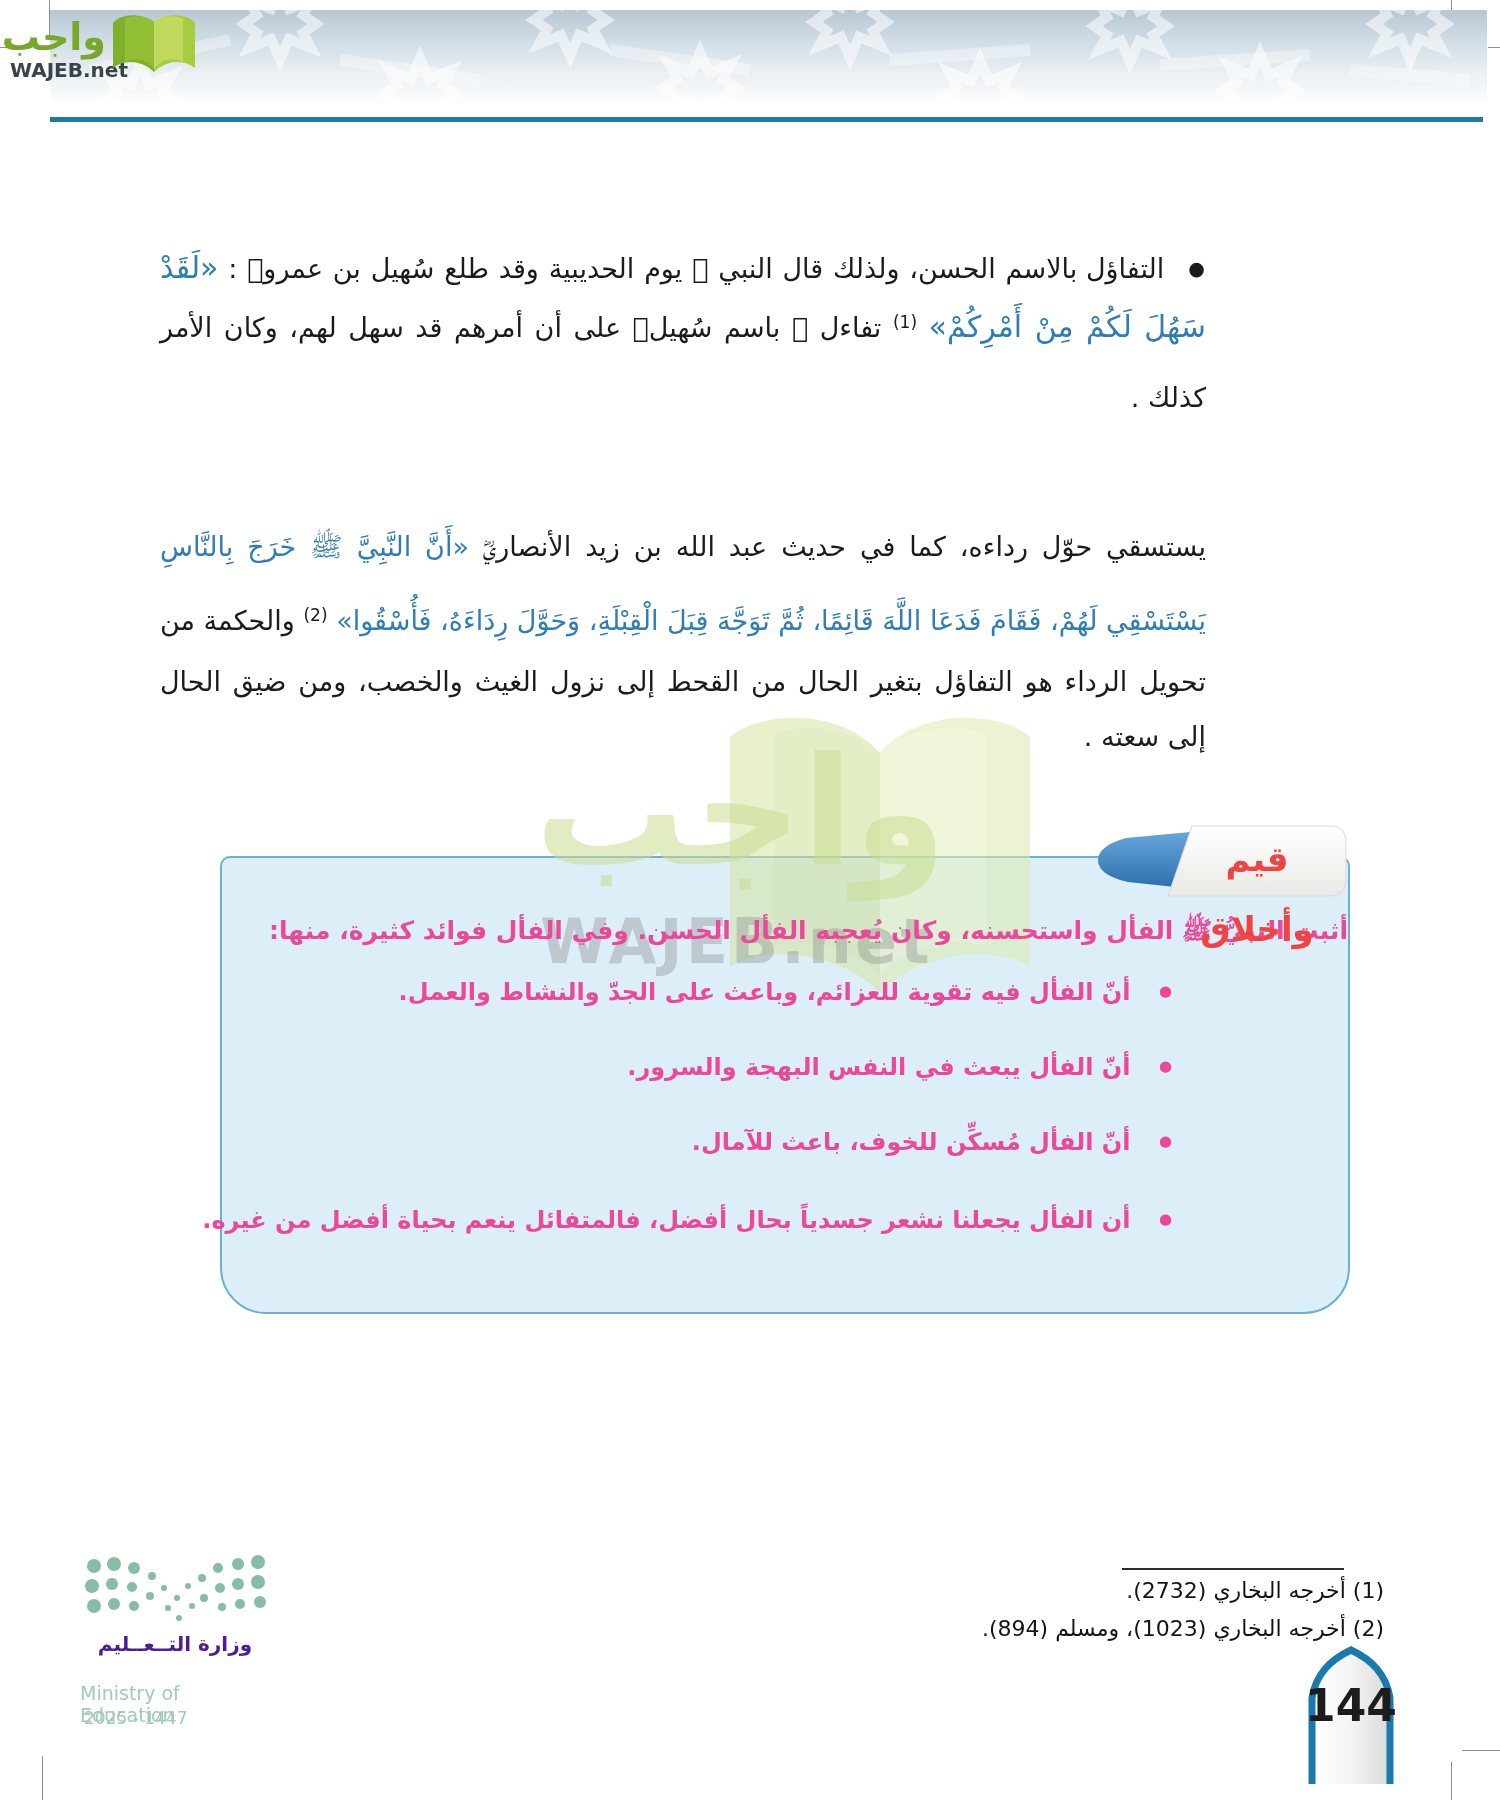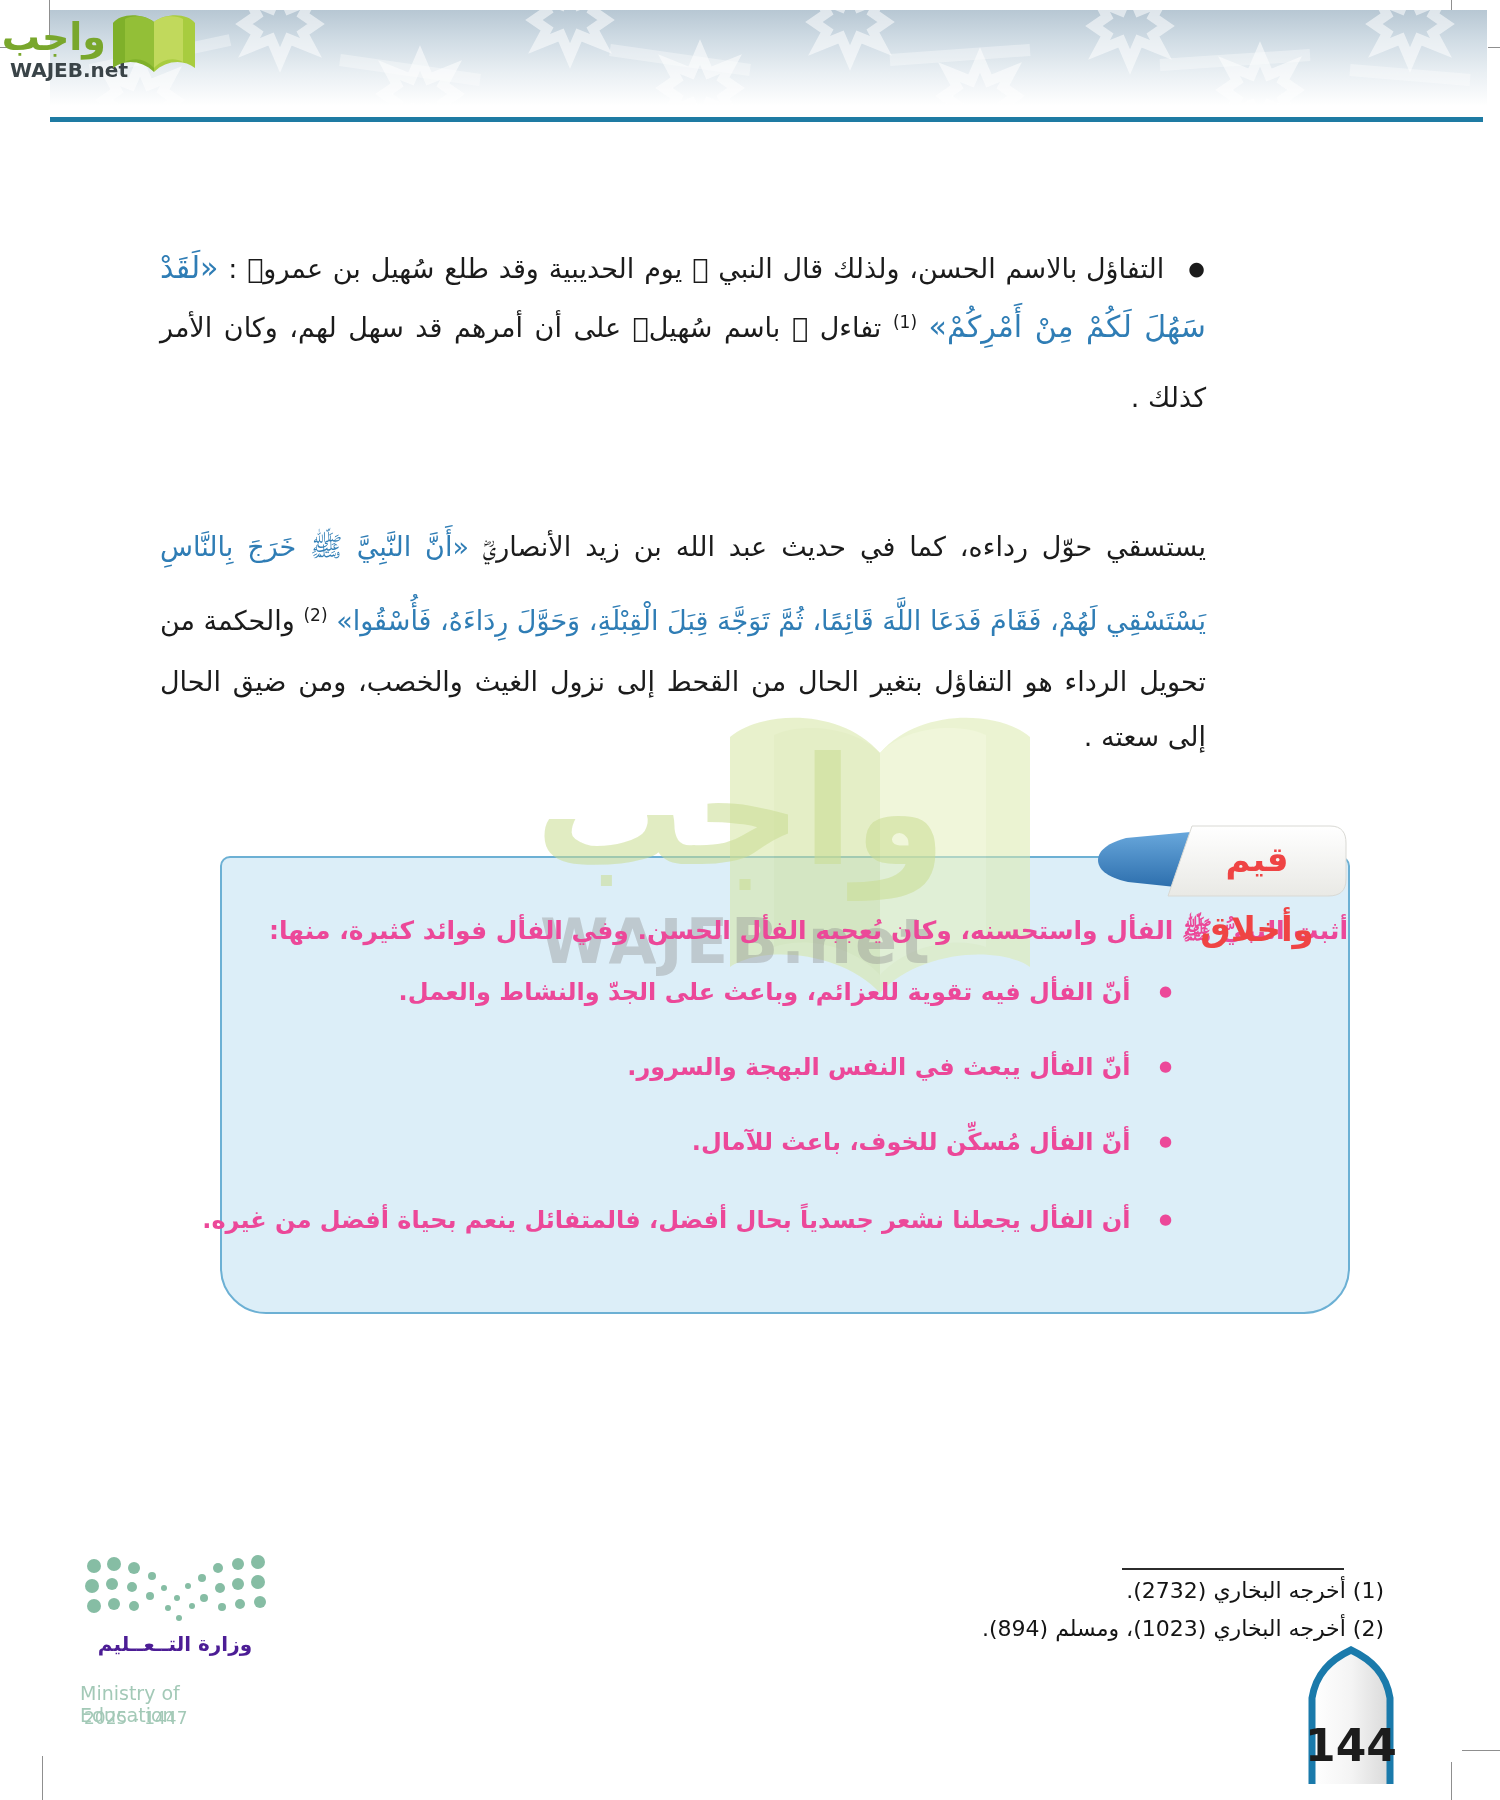--- a/index.html
+++ b/index.html
@@ -63,21 +63,21 @@
   .min-ar{position:absolute;left:80px;top:1632px;width:190px;text-align:center;direction:rtl;
           font-weight:bold;font-size:20px;color:#4c1d95;}
   .min-en{position:absolute;left:80px;top:1682px;width:190px;text-align:left;
           font-size:19px;color:#a3c9b7;}
   .min-yr{position:absolute;left:80px;top:1708px;width:120px;text-align:left;padding-left:4px;
           font-size:17px;color:#a3c9b7;box-sizing:border-box;}
 
   
   .dome{position:absolute;left:1304px;top:1644px;width:94px;height:140px;}
   .dome-num{position:absolute;left:1304px;top:1680px;width:94px;text-align:center;
-            font-weight:bold;font-size:44px;color:#1c1c1c;margin-top:40px;}
+            font-weight:bold;font-size:44px;color:#1c1c1c;}
 </style>
 </head>
 <body>
 
 <div id="page">
 
   <div class="crop" style="left:49px;top:0;width:1px;height:40px;"></div>
   <div class="crop" style="left:0;top:47px;width:12px;height:1px;"></div>
   <div class="crop" style="left:1451px;top:0;width:1px;height:36px;"></div>
   <div class="crop" style="left:1488px;top:47px;width:12px;height:1px;"></div>

